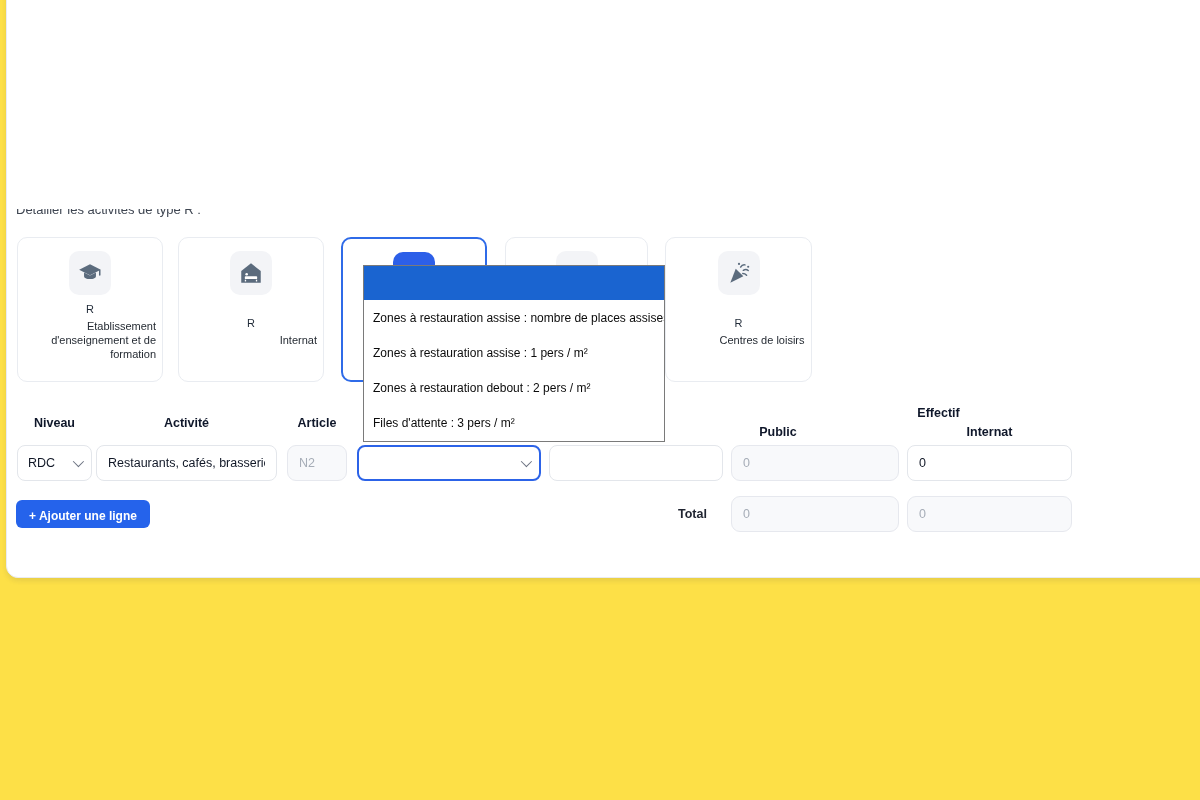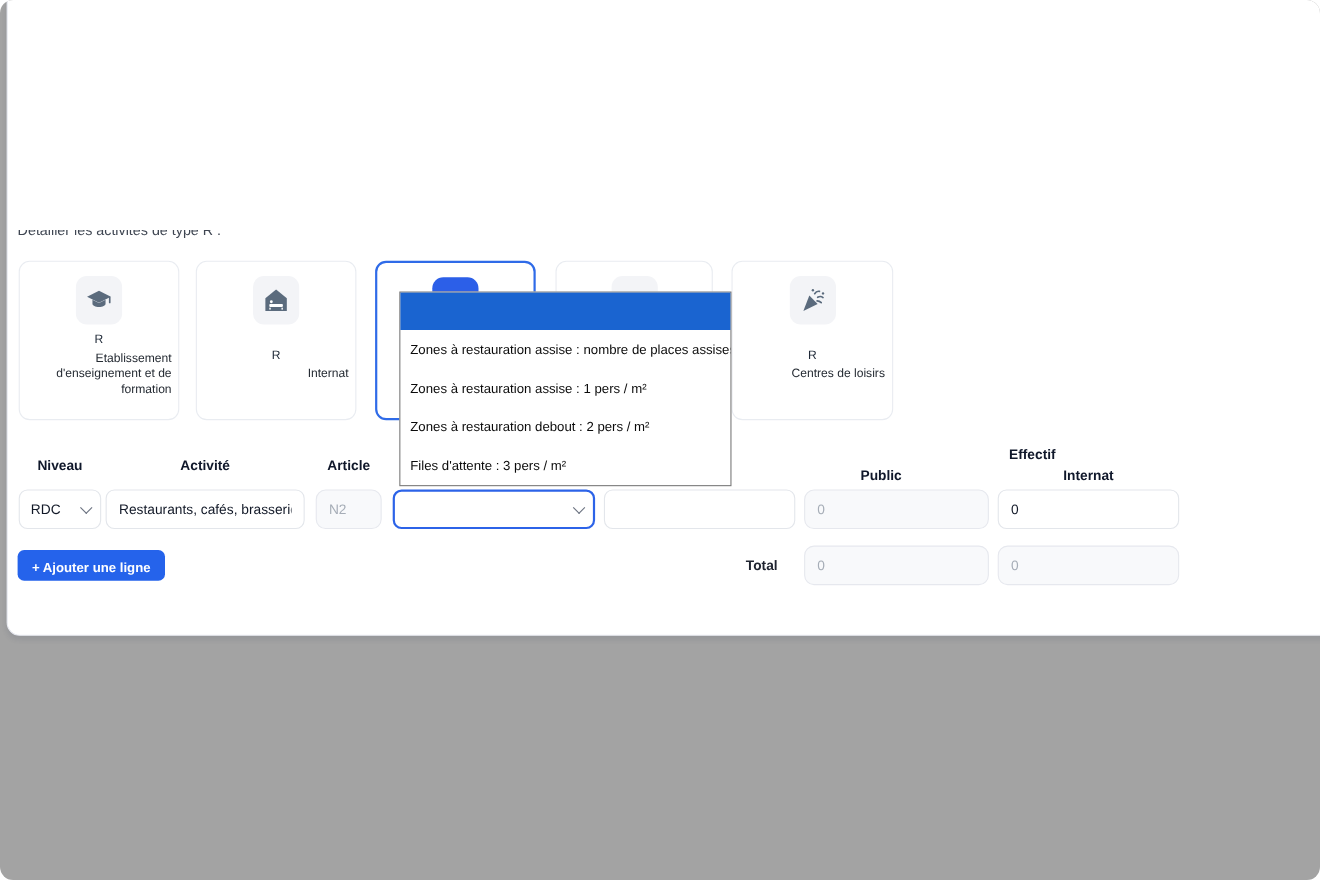--- a/index.html
+++ b/index.html
@@ -1,18 +1,18 @@
 <!DOCTYPE html>
 <html><head>
 <meta charset="utf-8">
 <style>
   * { margin:0; padding:0; box-sizing:border-box; }
   html,body { width:1200px; height:800px; background:#ffffff; overflow:hidden;
     font-family:"Liberation Sans", sans-serif; color:#111827; }
-  #canvas { position:relative; width:1200px; height:800px; background:#a3a3a3; overflow:hidden;border-radius:12px; }
+  #canvas { position:relative; width:1200px; height:800px; background:#fde047; overflow:hidden; }
 
   
   .panel { position:absolute; left:6px; top:-20px; width:1210px; height:598px;
     background:#ffffff; border:1px solid #e9ebf2; border-radius:12px;
     box-shadow:0 3px 5px rgba(40,50,80,0.10); }
 
   
   .title-clip { position:absolute; left:16px; top:209px; height:11px; width:320px; overflow:hidden; }
   .title-clip span { display:block; font-size:13px; color:#3f4652; margin-top:-7px; white-space:nowrap; }
 
@@ -146,21 +146,21 @@
     <div class="opt">Zones à restauration assise : nombre de places assises</div>
     <div class="opt">Zones à restauration assise : 1 pers / m²</div>
     <div class="opt">Zones à restauration debout : 2 pers / m²</div>
     <div class="opt">Files d'attente : 3 pers / m²</div>
   </div>
 
   <div class="thead" style="left:17px;top:416px;width:75px;">Niveau</div>
   <div class="thead" style="left:96px;top:416px;width:181px;">Activité</div>
   <div class="thead" style="left:287px;top:416px;width:60px;">Article</div>
   <div class="thead" style="left:768px;top:406px;width:341px;">Effectif</div>
-  <div class="thead" style="left:717px;top:425px;width:168px;">Public</div>
+  <div class="thead" style="left:694px;top:425px;width:168px;">Public</div>
   <div class="thead" style="left:907px;top:425px;width:165px;">Internat</div>
 
   <div class="field selectbox" style="left:17px;width:75px;">
     <span class="val">RDC</span>
     <span class="chev"></span>
   </div>
 
   <input class="txt" style="left: 96px; width: 181px;" value="Restaurants, cafés, brasseries">
 
   <input class="txt muted" style="left: 287px; width: 60px;" disabled="" placeholder="N2">

